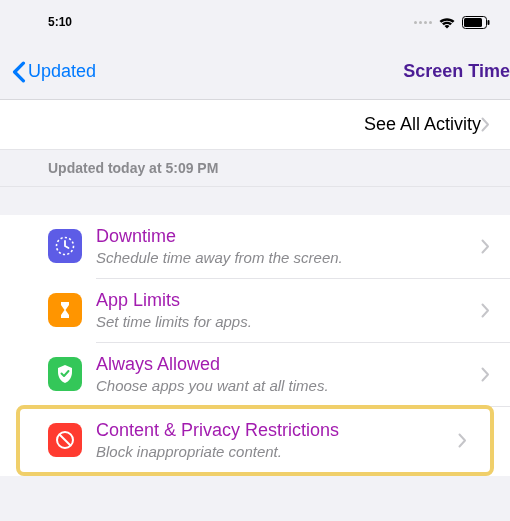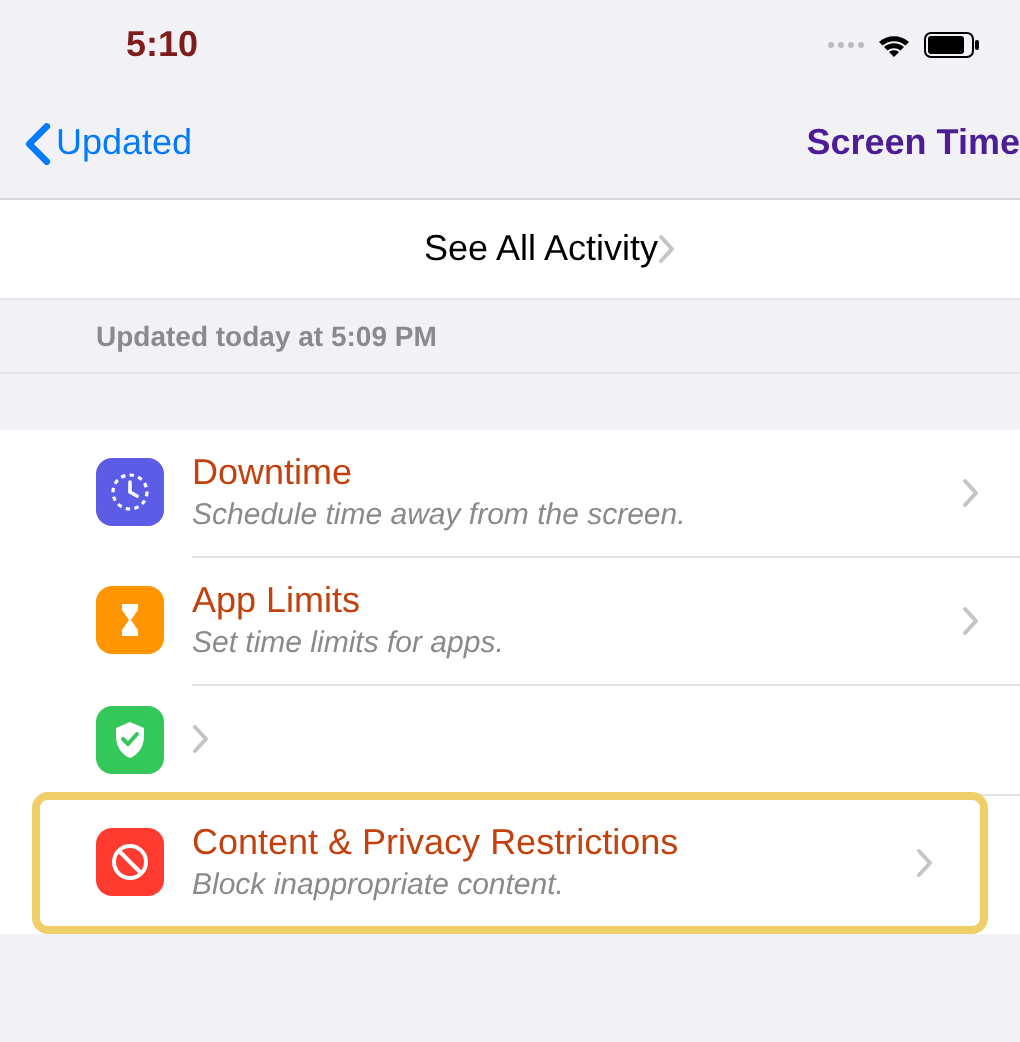--- a/index.html
+++ b/index.html
@@ -13,24 +13,24 @@
     }
     .status-bar {
       height: 44px;
       display: flex;
       align-items: center;
       justify-content: space-between;
       padding: 0 20px;
       background: #f2f2f6;
     }
     .status-time {
-      font-size: 18px;
+      font-size: 12px;
       font-weight: 600;
-      color: #7f1d1d;
-      margin-left: 43px;
+      color: #000000;
+      margin-left: 28px;
     }
     .status-right {
       display: flex;
       align-items: center;
       gap: 6px;
     }
     .status-dots {
       display: flex;
       gap: 2px;
     }
@@ -65,22 +65,22 @@
       font-weight: 600;
       color: #4c1d95;
       pointer-events: none;
     }
     .section-white {
       background: #fff;
     }
     .see-all {
       display: flex;
       align-items: center;
-      justify-content: center;
-      padding: 14px 8px 14px 48px;
+      justify-content: flex-end;
+      padding: 14px 20px 14px 48px;
       border-bottom: 1px solid #e4e4e8;
     }
     .see-all-label {
       font-size: 18px;
       color: #000;
     }
     .updated {
       padding: 10px 20px 10px 48px;
       font-size: 14px;
       color: #8a8a8e;
@@ -114,21 +114,21 @@
       display: flex;
       align-items: center;
       justify-content: center;
       flex-shrink: 0;
     }
     .row-text {
       flex: 1;
     }
     .row-title {
       font-size: 18px;
-      color: #c2410c;
+      color: #a21caf;
       line-height: 1.3;
     }
     .row-sub {
       font-size: 15px;
       color: #8a8a8e;
       line-height: 1.3;
       font-style: italic;
     }
     .chevron {
       color: #c5c5c9;
@@ -238,20 +238,24 @@
   </div>
   <div class="divider"></div>
 
   <div class="row">
     <div class="row-inner">
       <div class="icon-box" style="background:#34c759">
         <svg width="22" height="22" viewBox="0 0 22 22">
             <path d="M11 2 L18 5 L18 9 C18 14.5 15 18.5 11 20 C7 18.5 4 14.5 4 9 L4 5 Z" fill="#fff"></path>
             <path d="M7.5 10.5 L10 13 L14.5 8" stroke="#34c759" stroke-width="2" fill="none" stroke-linecap="round" stroke-linejoin="round"></path>
           </svg>
+      </div>
+      <div class="row-text">
+        <div class="row-title">Always Allowed</div>
+        <div class="row-sub">Choose apps you want at all times.</div>
       </div>
       <svg class="chevron" width="9" height="15" viewBox="0 0 9 15">
           <path d="M1.5 1.5 L7 7.5 L1.5 13.5" stroke="#c5c5c9" stroke-width="2" fill="none" stroke-linecap="round" stroke-linejoin="round"></path>
         </svg>
     </div>
   </div>
   <div class="divider" style="margin-left:48px"></div>
 
   <div class="highlight-wrap">
     <div class="row">

